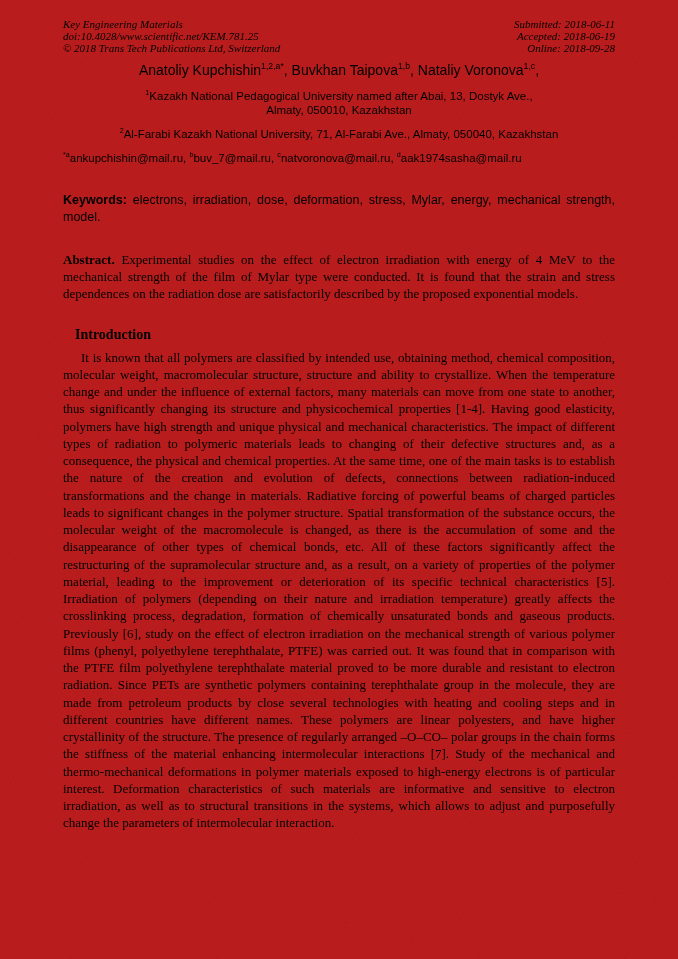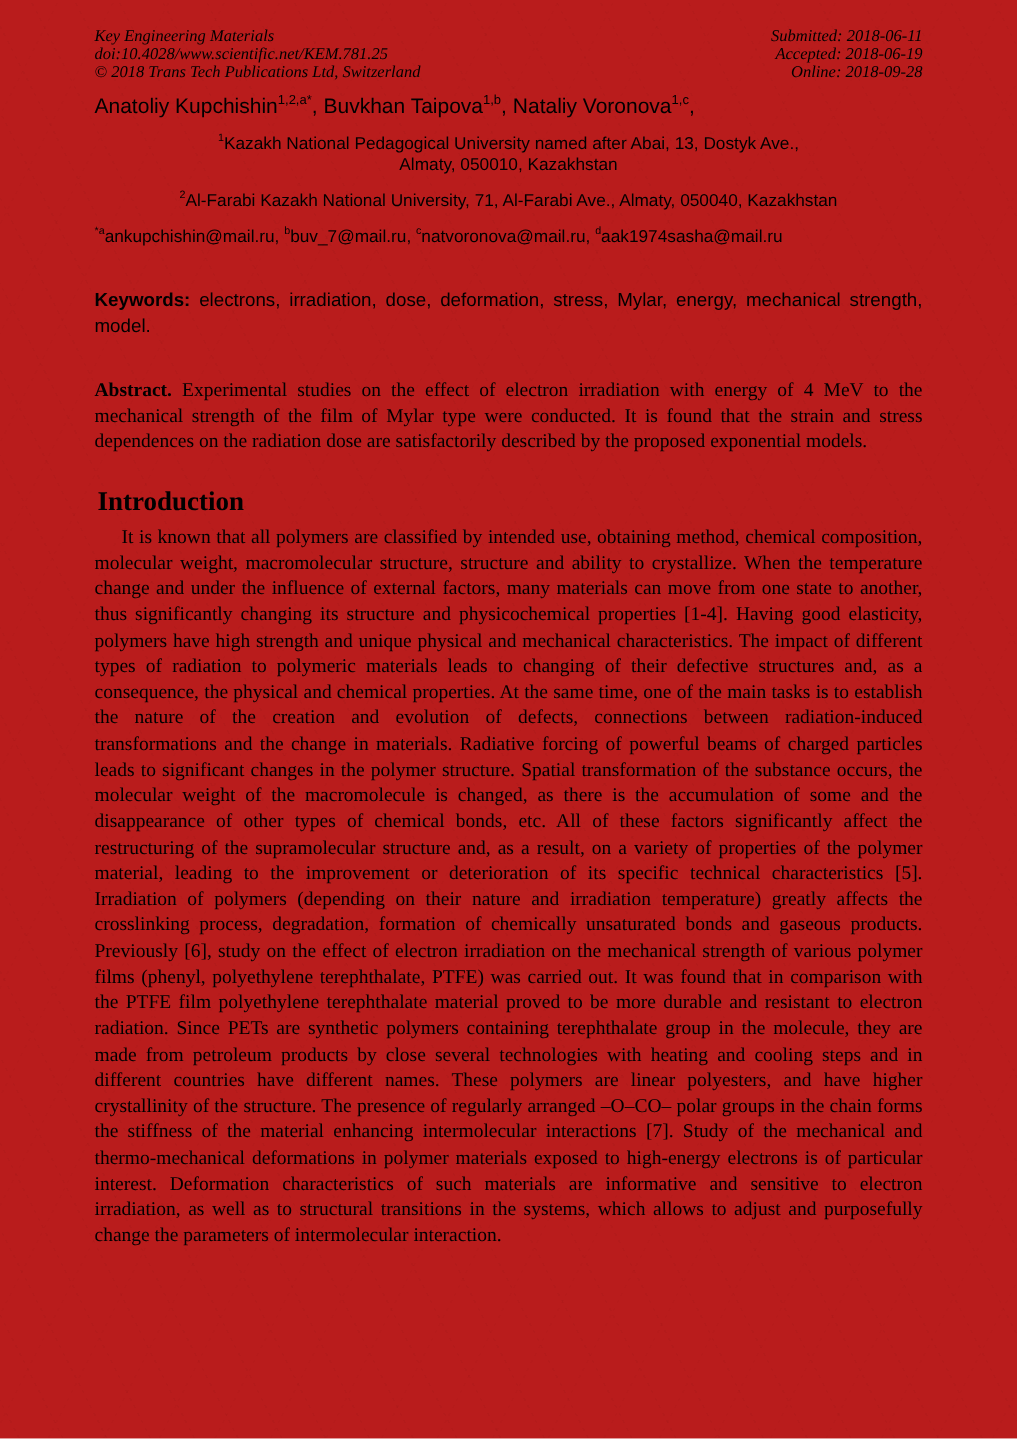--- a/index.html
+++ b/index.html
@@ -15,34 +15,34 @@
         -webkit-mask-image:repeating-linear-gradient(0deg,#000 0 2px,transparent 2px 5px);
         mask-image:repeating-linear-gradient(0deg,#000 0 2px,transparent 2px 5px);
         opacity:.8;}
   .header-meta{display:flex;justify-content:space-between;
         font-style:italic;font-size:11px;line-height:12px;}
   .header-left div,.header-right div{white-space:nowrap;}
   .header-right{text-align:right;}
   .paper-title{margin:27px 0 0 0;text-align:center;
         font-family:"Liberation Sans", sans-serif;font-weight:bold;
         font-size:16.5px;line-height:20px;}
-  .authors{margin-top:7px;
+  .authors{margin-top:7px;text-align:center;
         font-family:"Liberation Sans", sans-serif;font-size:14px;line-height:18px;}
   sup{font-size:62%;line-height:0;vertical-align:super;}
   .affil{margin-top:10px;text-align:center;
         font-family:"Liberation Sans", sans-serif;font-size:11.5px;line-height:14px;}
   .emails{margin-top:10px;
         font-family:"Liberation Sans", sans-serif;font-size:11.5px;line-height:14px;}
   .keywords{margin:27px 0 0 0;text-align:justify;
         font-family:"Liberation Sans", sans-serif;font-size:12.5px;line-height:17px;}
   .keywords b{font-weight:bold;}
   .abstract{margin:25px 0 0 0;text-align:justify;
         font-size:13px;line-height:17.2px;}
   .abstract b{font-weight:bold;}
-  .section-heading{margin:23px 0 0 2px;font-size:18px;line-height:17px;
+  .section-heading{margin:23px 0 0 12px;font-size:14px;line-height:17px;
         font-weight:bold;}
   .body-para{margin:6px 0 0 0;text-align:justify;font-size:13px;
         line-height:17.25px;text-indent:18px;font-family:Liberation Serif, serif;}
 </style>
 </head>
 <body>
 
 <div class="page">
 
   <div class="header-meta">

